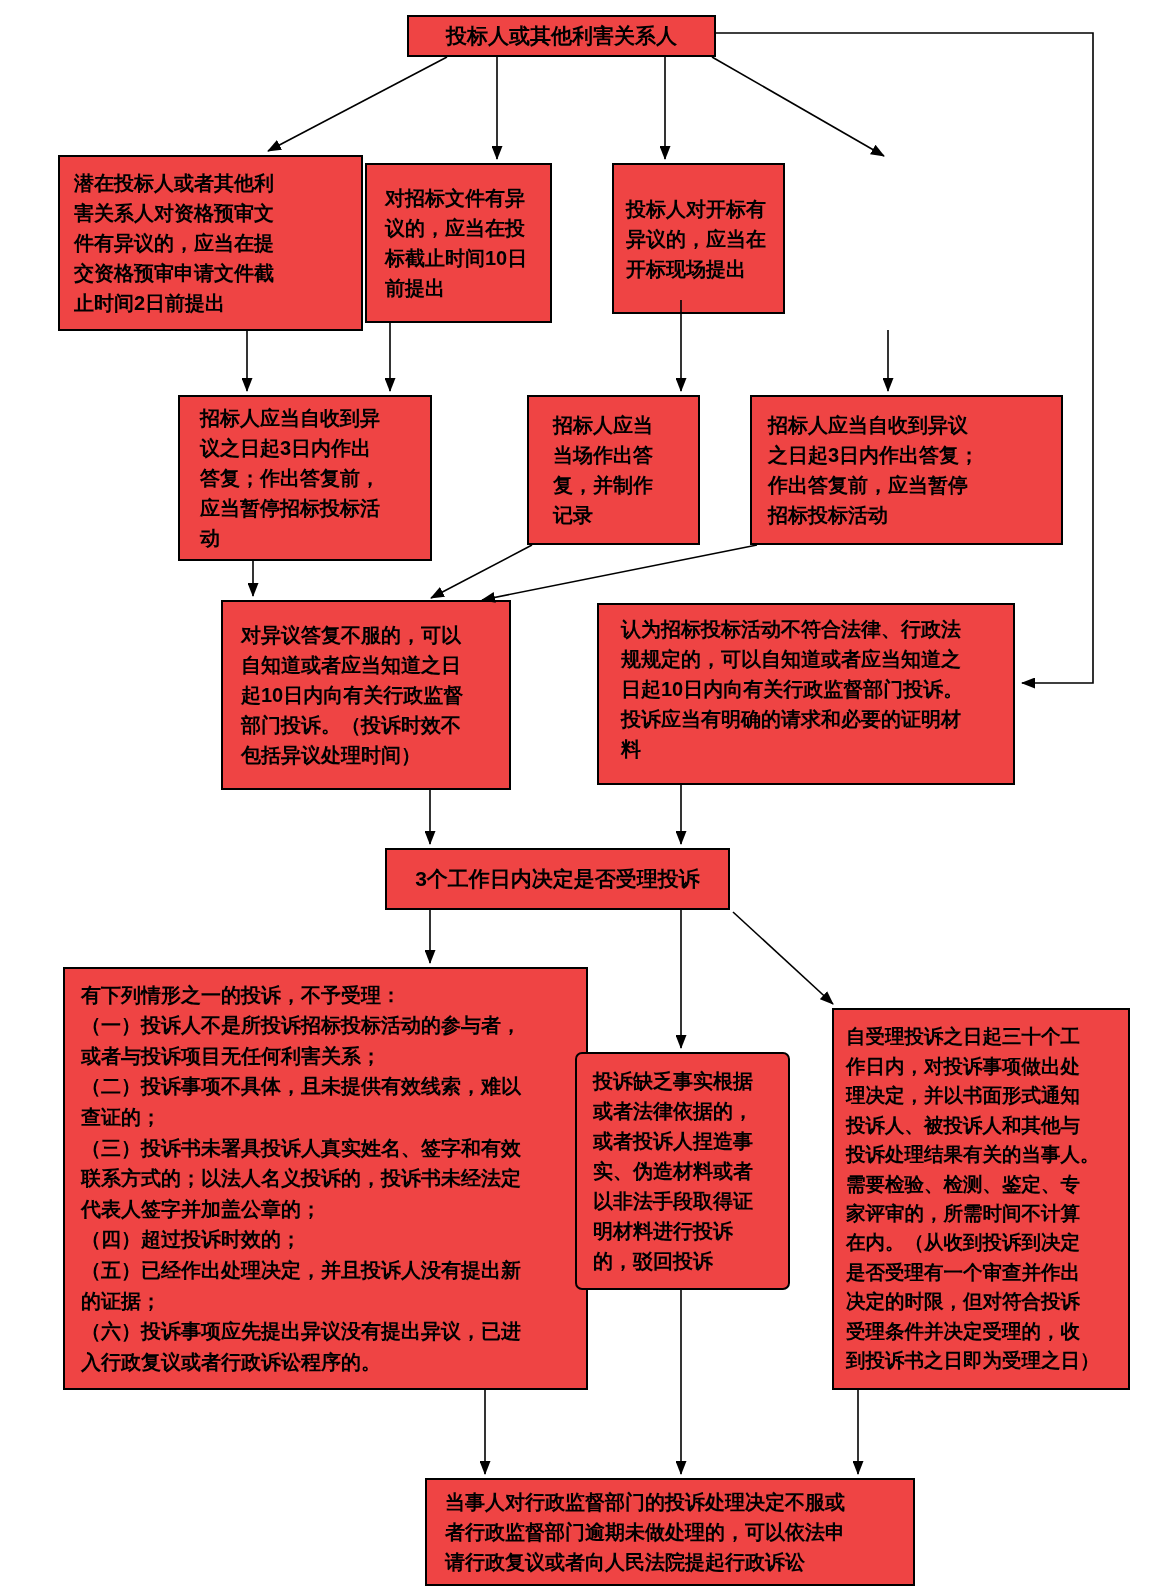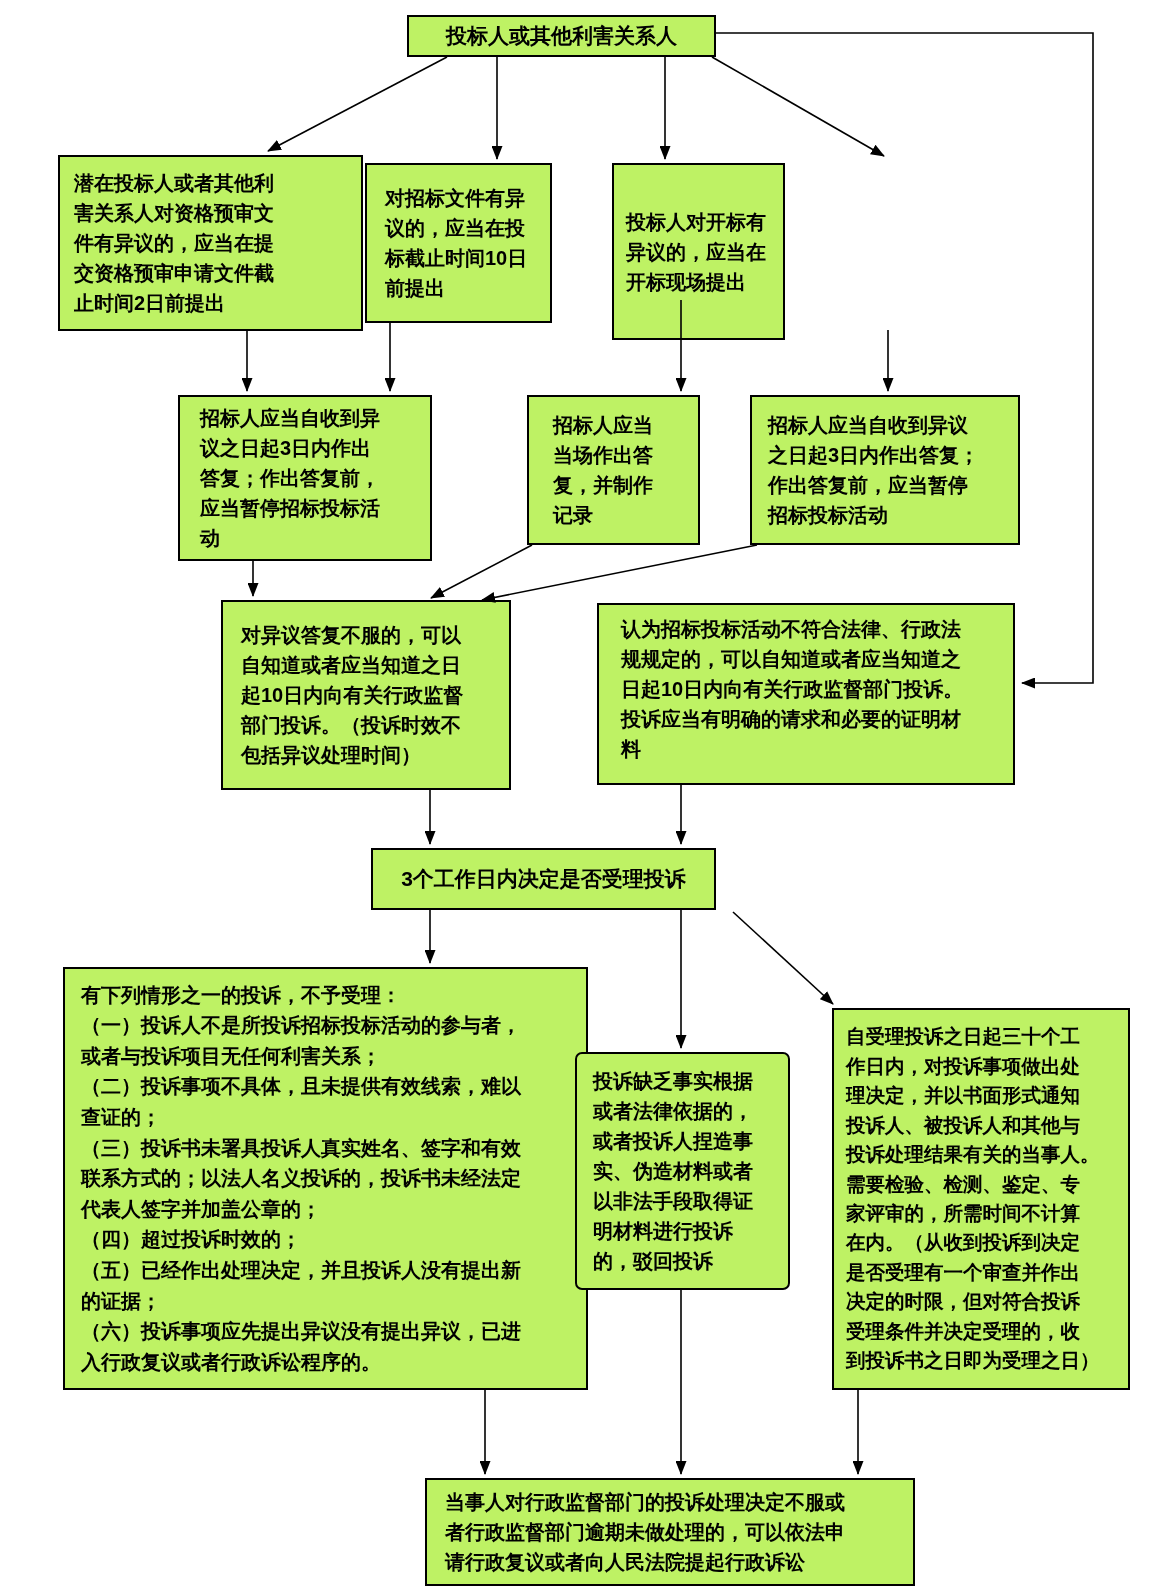--- a/index.html
+++ b/index.html
@@ -6,21 +6,21 @@
   body{
     position:relative;
     width:1162px;height:1592px;
     font-family:"Liberation Sans",sans-serif;
     color:#000;
   }
   .stage{position:absolute;left:0;top:0;width:1162px;height:1592px;}
   .node{
     position:absolute;
     box-sizing:border-box;
-    background:#bef264;
+    background:#ef4444;
     border:2px solid #000000;
     display:flex;
     flex-direction:column;
     justify-content:center;
     font-weight:bold;
     font-size:20px;
     line-height:1.5;
     white-space:pre-line;
     text-align:left;
     z-index:1;
@@ -39,54 +39,54 @@
 害关系人对资格预审文
 件有异议的，应当在提
 交资格预审申请文件截
 止时间2日前提出</div>
 
   <div class="node" style="left:365px;top:163px;width:187px;height:160px;padding:0 10px 0 18px;">对招标文件有异
 议的，应当在投
 标截止时间10日
 前提出</div>
 
-  <div class="node" style="left:612px;top:163px;width:173px;height:177px;padding:0 8px 0 12px;">投标人对开标有
+  <div class="node" style="left:612px;top:163px;width:173px;height:151px;padding:0 8px 0 12px;">投标人对开标有
 异议的，应当在
 开标现场提出</div>
 
 
   <div class="node" style="left:178px;top:395px;width:254px;height:166px;padding:0 10px 0 20px;">招标人应当自收到异
 议之日起3日内作出
 答复；作出答复前，
 应当暂停招标投标活
 动</div>
 
   <div class="node" style="left:527px;top:395px;width:173px;height:150px;padding:0 10px 0 24px;">招标人应当
 当场作出答
 复，并制作
 记录</div>
 
-  <div class="node" style="left:750px;top:395px;width:270px;height:150px;padding:0 6px 0 16px;">招标人应当自收到异议
+  <div class="node" style="left:750px;top:395px;width:313px;height:150px;padding:0 6px 0 16px;">招标人应当自收到异议
 之日起3日内作出答复；
 作出答复前，应当暂停
 招标投标活动</div>
 
   <div class="node" style="left:178px;top:600px;width:290px;height:190px;padding:0 6px 0 18px;margin-left:43px;">对异议答复不服的，可以
 自知道或者应当知道之日
 起10日内向有关行政监督
 部门投诉。（投诉时效不
 包括异议处理时间）</div>
 
   <div class="node" style="left:597px;top:603px;width:418px;height:182px;padding:0 6px 10px 22px;">认为招标投标活动不符合法律、行政法
 规规定的，可以自知道或者应当知道之
 日起10日内向有关行政监督部门投诉。
 投诉应当有明确的请求和必要的证明材
 料</div>
 
-  <div class="node center" style="left:371px;top:848px;width:345px;height:62px;font-size:21px;">3个工作日内决定是否受理投诉</div>
+  <div class="node center" style="left:385px;top:848px;width:345px;height:62px;font-size:21px;">3个工作日内决定是否受理投诉</div>
 
   <div class="node" style="left:15px;top:967px;width:525px;height:423px;padding:0 8px 0 16px;line-height:1.53;margin-left:48px;">有下列情形之一的投诉，不予受理：
 （一）投诉人不是所投诉招标投标活动的参与者，
 或者与投诉项目无任何利害关系；
 （二）投诉事项不具体，且未提供有效线索，难以
 查证的；
 （三）投诉书未署具投诉人真实姓名、签字和有效
 联系方式的；以法人名义投诉的，投诉书未经法定
 代表人签字并加盖公章的；
 （四）超过投诉时效的；

